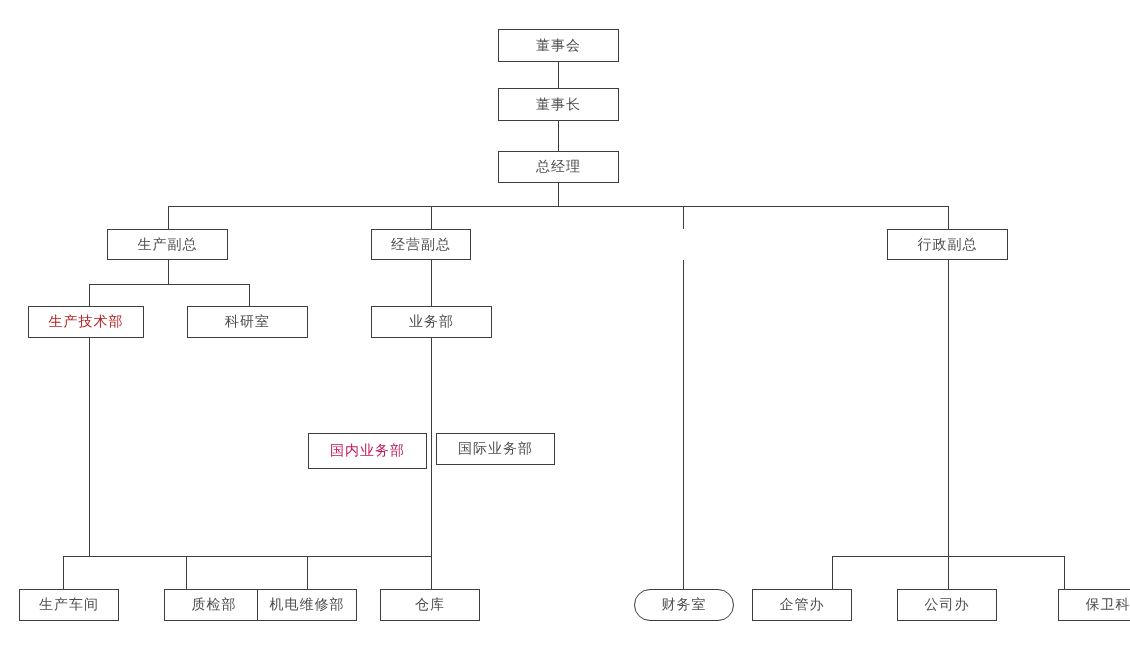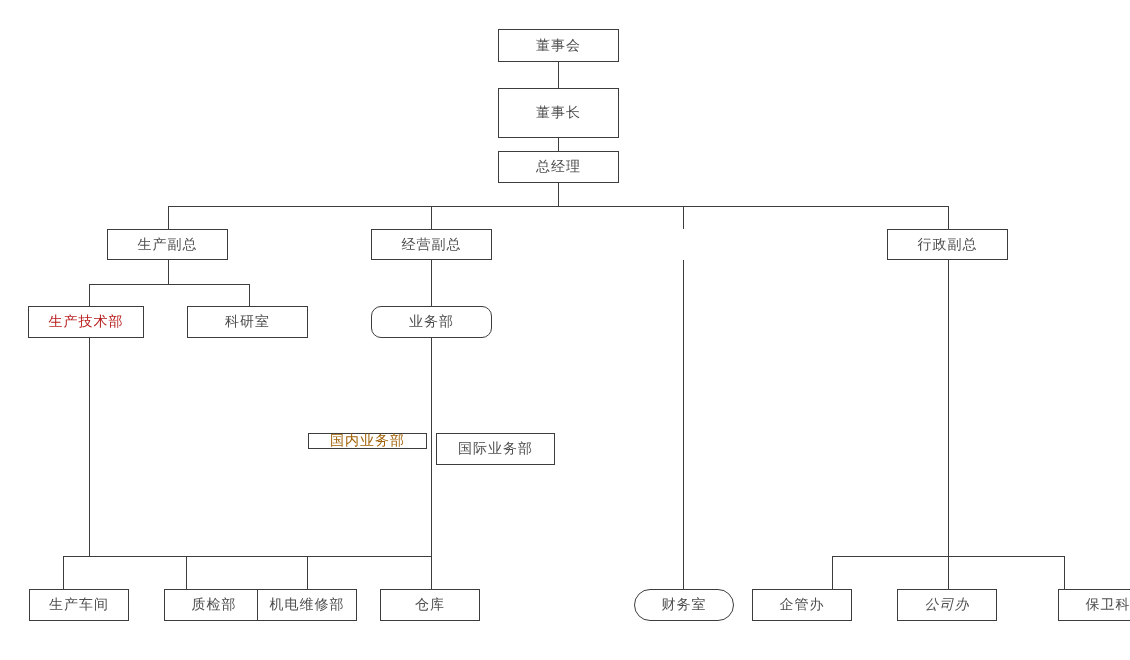--- a/index.html
+++ b/index.html
@@ -58,31 +58,31 @@
     <div class="vline" style="left: 186px; top: 556px; width: 1px; height: 33px; background: rgb(61, 61, 61);"></div>
     <div class="vline" style="left: 307px; top: 556px; width: 1px; height: 33px; background: rgb(61, 61, 61);"></div>
     <div class="vline" style="left: 431px; top: 556px; width: 1px; height: 33px; background: rgb(61, 61, 61);"></div>
     <div class="vline" style="left: 832px; top: 556px; width: 1px; height: 33px; background: rgb(61, 61, 61);"></div>
     <div class="vline" style="left: 1064px; top: 556px; width: 1px; height: 33px; background: rgb(61, 61, 61);"></div>
     <div class="hline" style="left: 168px; top: 206px; width: 781px; height: 1px; background: rgb(61, 61, 61);"></div>
     <div class="hline" style="left: 89px; top: 284px; width: 161px; height: 1px; background: rgb(61, 61, 61);"></div>
     <div class="hline" style="left: 63px; top: 556px; width: 369px; height: 1px; background: rgb(61, 61, 61);"></div>
     <div class="hline" style="left: 832px; top: 556px; width: 233px; height: 1px; background: rgb(61, 61, 61);"></div>
     <div class="node" style="left: 498px; top: 29px; width: 121px; height: 33px; border-color: rgb(61, 61, 61); color: rgb(77, 77, 77);">董事会</div>
-    <div class="node" style="left: 498px; top: 88px; width: 121px; height: 50px; border-color: rgb(61, 61, 61); color: rgb(77, 77, 77); font-family: Liberation Serif, serif;">董事长</div>
+    <div class="node" style="left: 498px; top: 88px; width: 121px; height: 33px; border-color: rgb(61, 61, 61); color: rgb(77, 77, 77); font-family: Liberation Serif, serif;">董事长</div>
     <div class="node" style="left: 498px; top: 151px; width: 121px; height: 32px; border-color: rgb(61, 61, 61); color: rgb(77, 77, 77);">总经理</div>
     <div class="node" style="left: 107px; top: 229px; width: 121px; height: 31px; border-color: rgb(61, 61, 61); color: rgb(77, 77, 77);">生产副总</div>
-    <div class="node" style="left: 371px; top: 229px; width: 121px; height: 31px; border-color: rgb(61, 61, 61); color: rgb(77, 77, 77);">经营副总</div>
+    <div class="node" style="left: 371px; top: 229px; width: 100px; height: 31px; border-color: rgb(61, 61, 61); color: rgb(77, 77, 77);">经营副总</div>
     <div class="node" style="left: 887px; top: 229px; width: 121px; height: 31px; border-color: rgb(61, 61, 61); color: rgb(77, 77, 77);">行政副总</div>
     <div class="node" style="left: 28px; top: 306px; width: 116px; height: 32px; border-color: rgb(61, 61, 61); color: #b91c1c;">生产技术部</div>
     <div class="node" style="left: 187px; top: 306px; width: 121px; height: 32px; border-color: rgb(61, 61, 61); color: rgb(77, 77, 77);">科研室</div>
-    <div class="node" style="left: 371px; top: 306px; width: 121px; height: 32px; border-color: rgb(61, 61, 61); color: rgb(77, 77, 77); border-radius: 10px;">业务部</div>
-    <div class="node" style="left: 308px; top: 433px; width: 119px; height: 16px; border-color: rgb(61, 61, 61); color: #a16207;">国内业务部</div>
+    <div class="node" style="left: 371px; top: 306px; width: 121px; height: 32px; border-color: rgb(61, 61, 61); color: rgb(77, 77, 77);">业务部</div>
+    <div class="node" style="left: 308px; top: 433px; width: 119px; height: 36px; border-color: rgb(61, 61, 61); color: #be185d;">国内业务部</div>
     <div class="node" style="left: 436px; top: 433px; width: 119px; height: 32px; border-color: rgb(61, 61, 61); color: rgb(77, 77, 77);">国际业务部</div>
-    <div class="node" style="left: 29px; top: 589px; width: 100px; height: 32px; border-color: rgb(61, 61, 61); color: rgb(77, 77, 77);">生产车间</div>
+    <div class="node" style="left: 19px; top: 589px; width: 100px; height: 32px; border-color: rgb(61, 61, 61); color: rgb(77, 77, 77);">生产车间</div>
     <div class="node" style="left: 136px; top: 589px; width: 100px; height: 32px; border-color: rgb(61, 61, 61); color: rgb(77, 77, 77); margin-left: 28px;">质检部</div>
     <div class="node" style="left: 257px; top: 589px; width: 100px; height: 32px; border-color: rgb(61, 61, 61); color: rgb(77, 77, 77);">机电维修部</div>
     <div class="node" style="left: 380px; top: 589px; width: 100px; height: 32px; border-color: rgb(61, 61, 61); color: rgb(77, 77, 77);">仓库</div>
     <div class="node" style="left: 634px; top: 589px; width: 100px; height: 32px; border-color: rgb(61, 61, 61); color: rgb(77, 77, 77); border-radius: 16px;">财务室</div>
     <div class="node" style="left: 752px; top: 589px; width: 100px; height: 32px; border-color: rgb(61, 61, 61); color: rgb(77, 77, 77);">企管办</div>
-    <div class="node" style="left: 897px; top: 589px; width: 100px; height: 32px; border-color: rgb(61, 61, 61); color: rgb(77, 77, 77); font-style: italic;">公司办</div>
+    <div class="node" style="left: 897px; top: 589px; width: 100px; height: 32px; border-color: rgb(61, 61, 61); color: rgb(77, 77, 77);">公司办</div>
     <div class="node" style="left: 1014px; top: 589px; width: 100px; height: 32px; border-color: rgb(61, 61, 61); color: rgb(77, 77, 77); margin-left: 44px;">保卫科</div>
   </div>
 
 </body></html>

